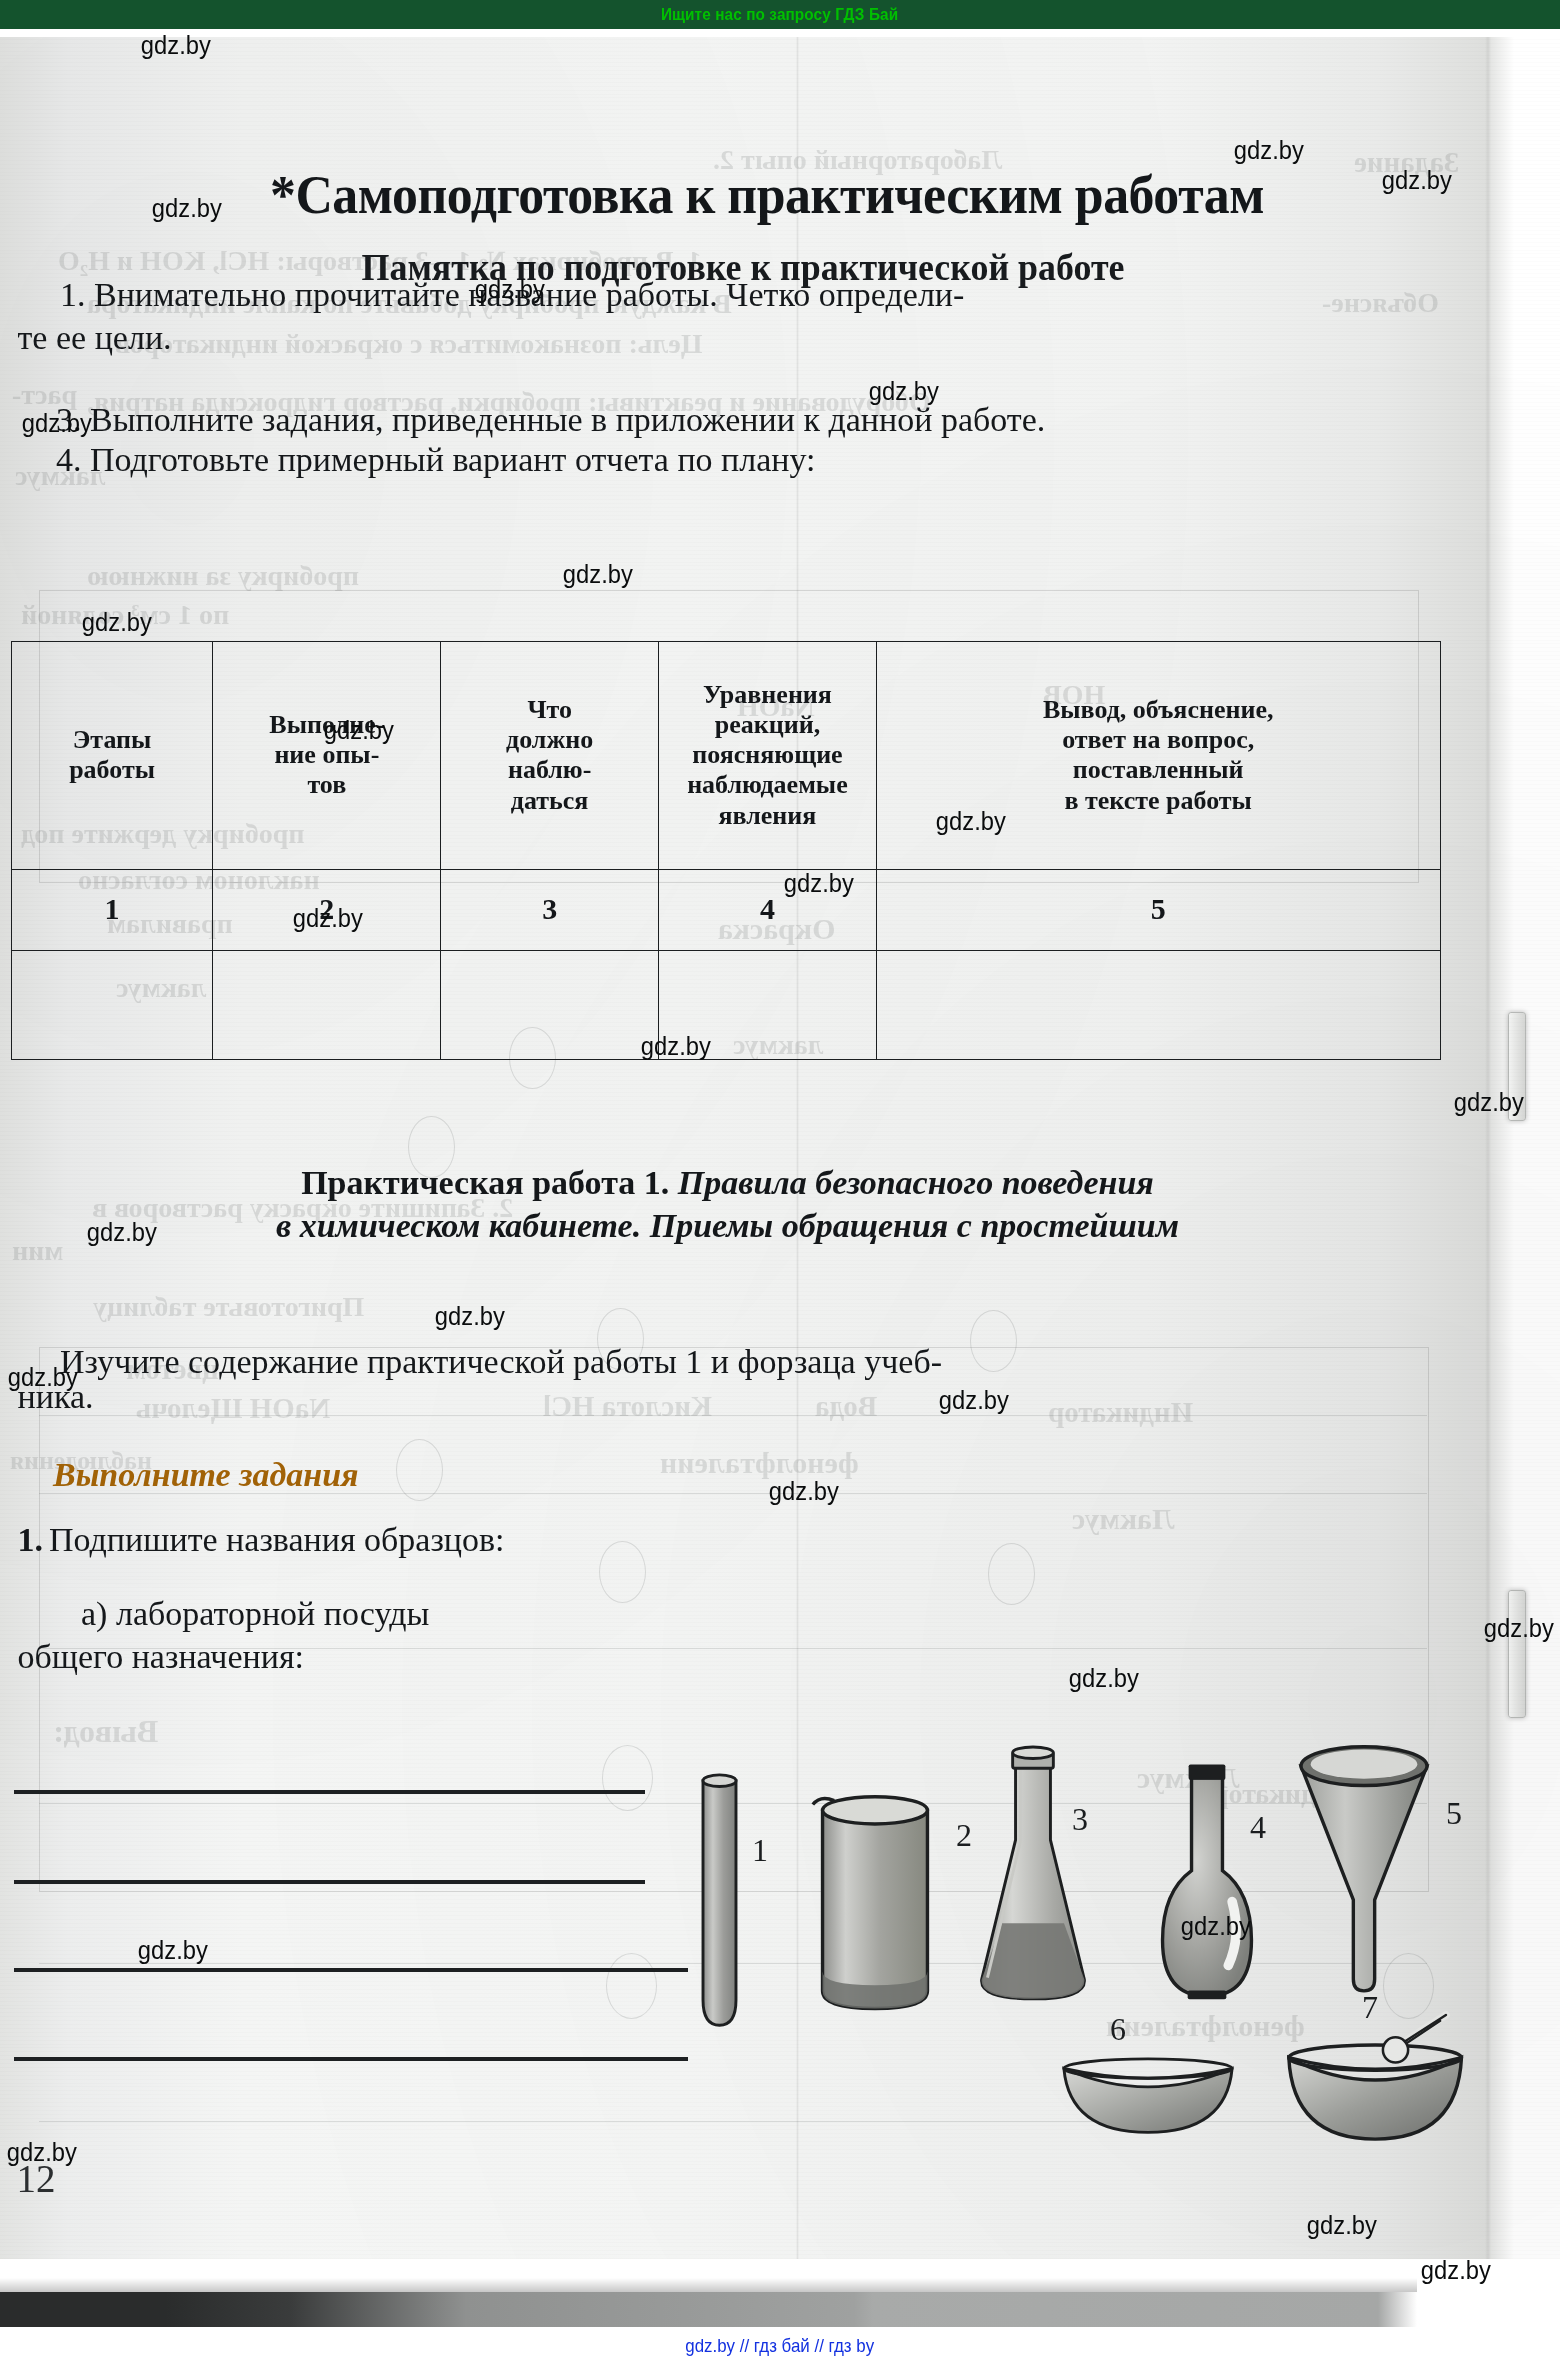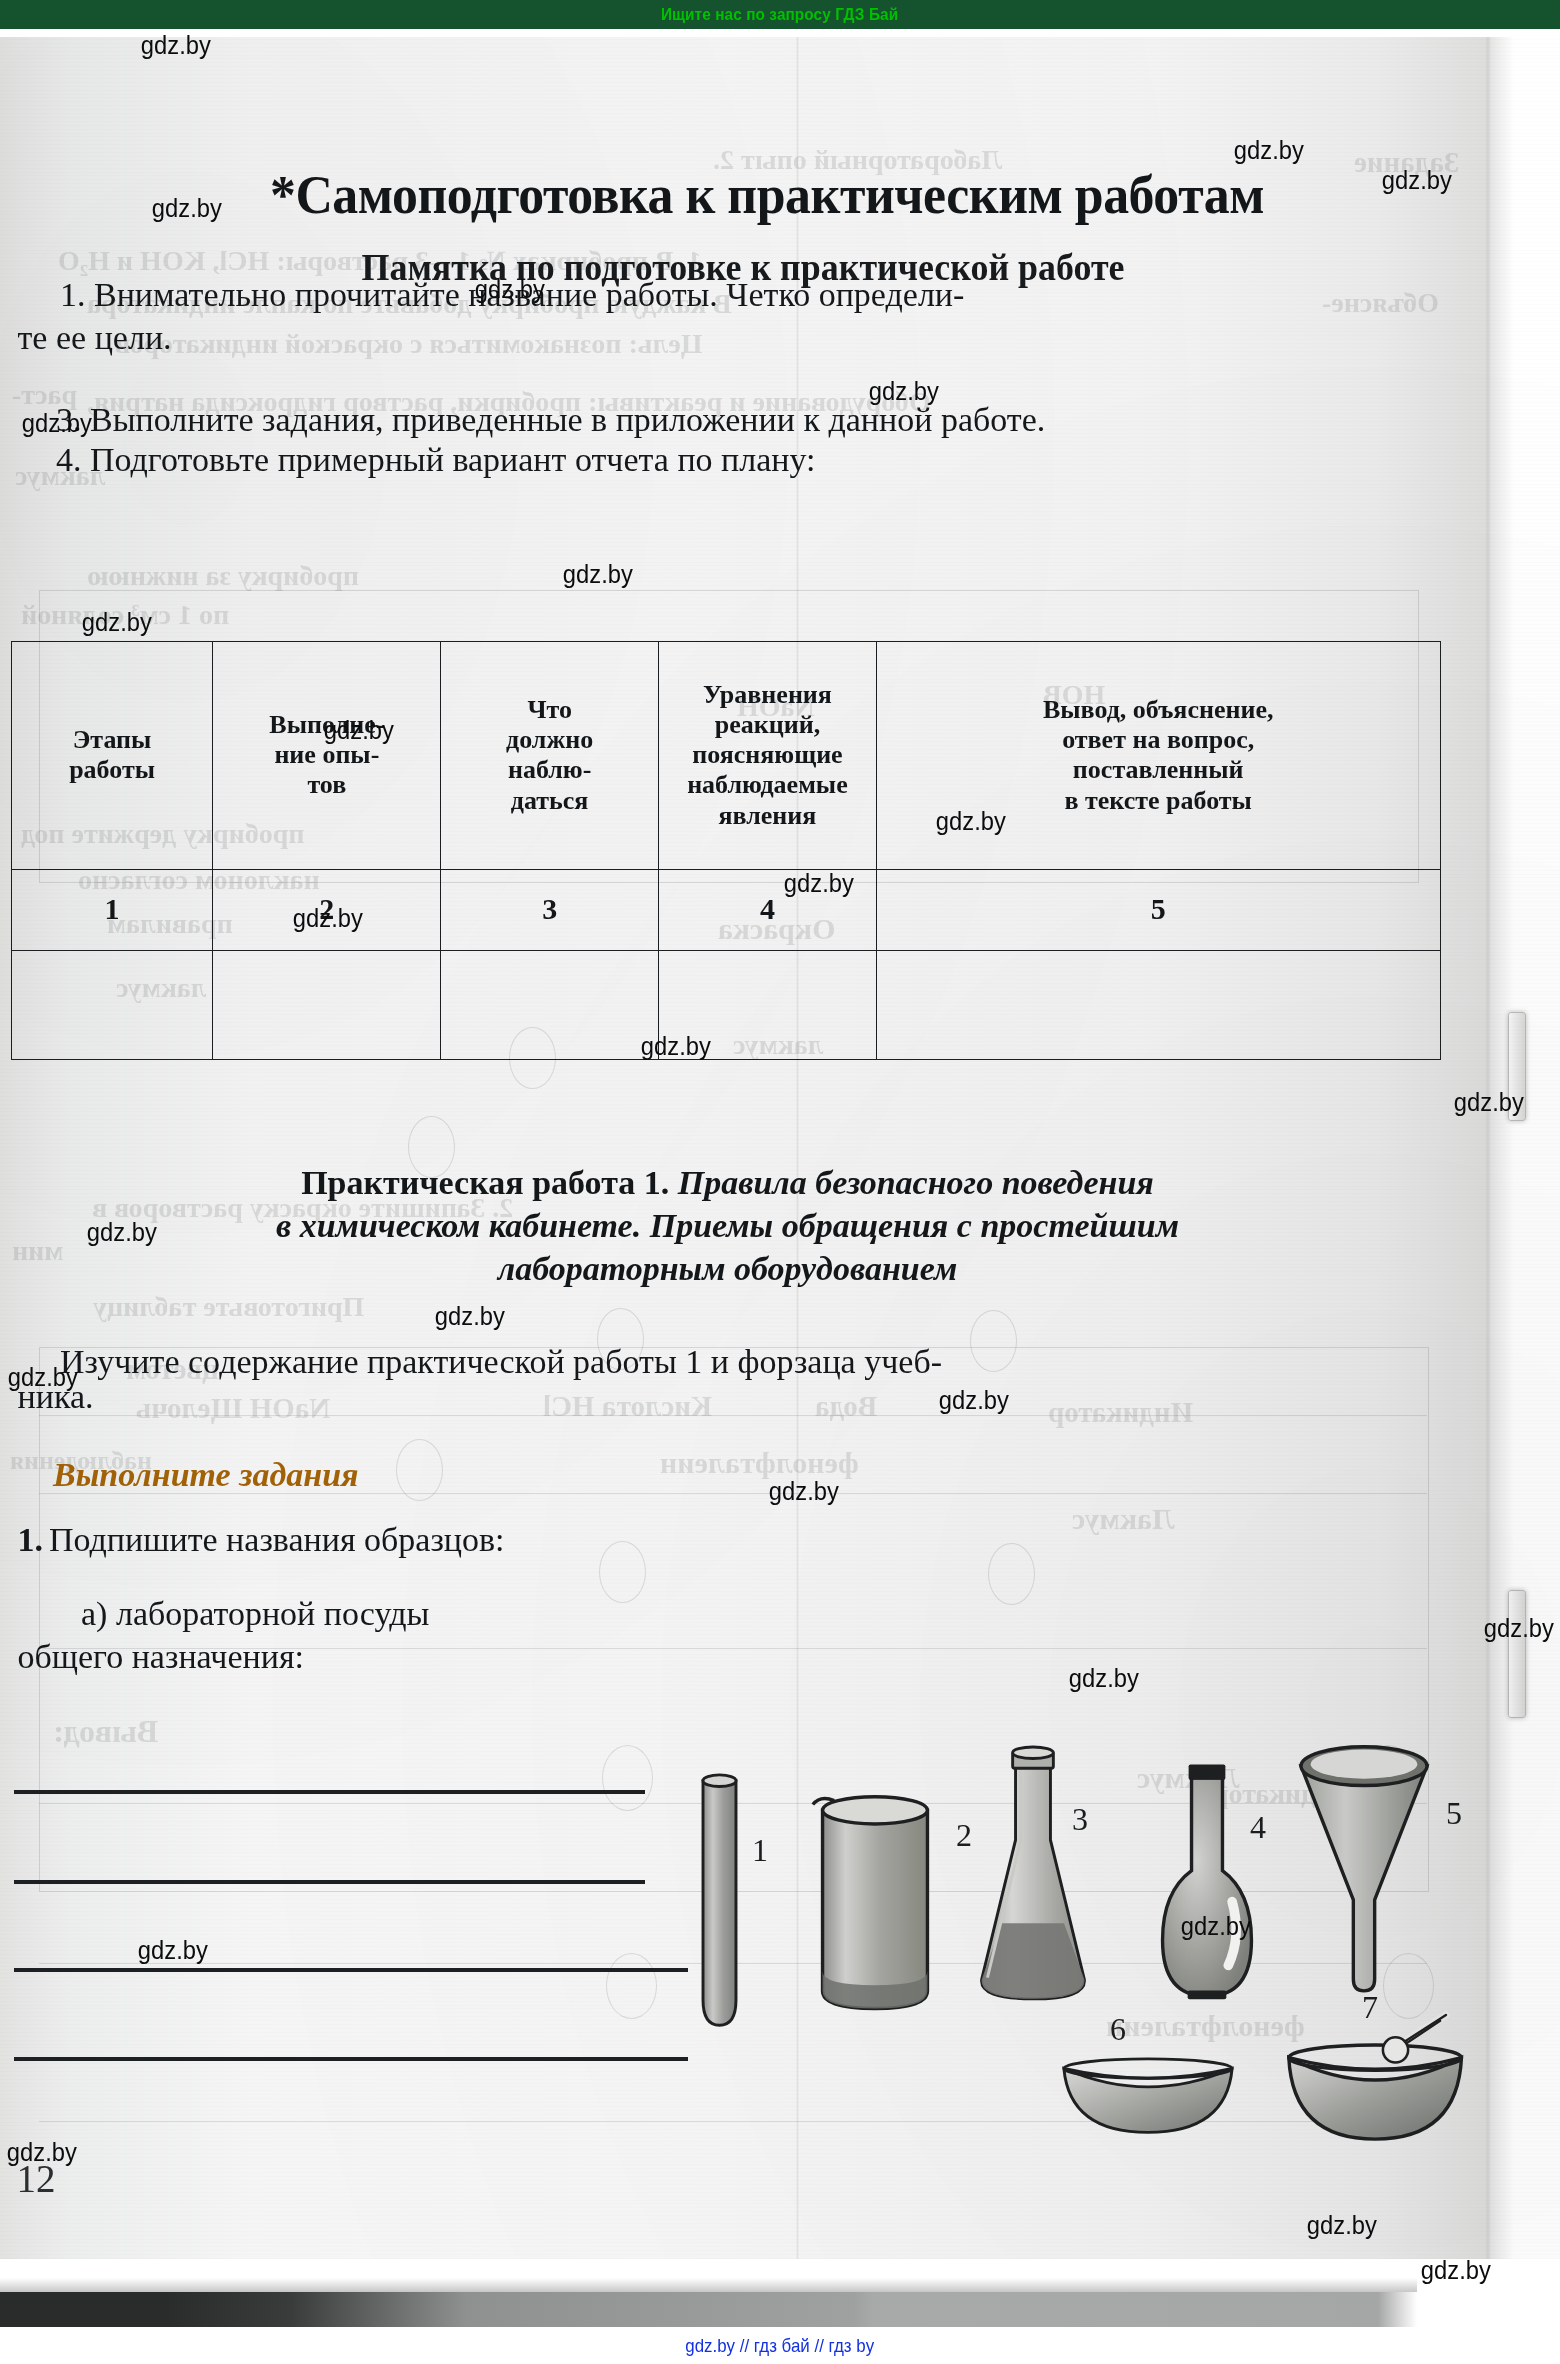--- a/index.html
+++ b/index.html
@@ -299,21 +299,20 @@
         <td></td>
         <td></td>
       </tr>
     </tbody>
       </table>
 
     <div class="pw-head">
       <b>Практическая работа 1.</b>
       <i>Правила безопасного поведения</i><br>
       <i>в химическом кабинете. Приемы обращения с простейшим</i><br>
-      <i>лабораторным оборудованием</i>
     </div>
 
     <div class="para" style="left:60px;top:1345px;">Изучите содержание практической работы 1 и форзаца учеб-</div>
     <div class="para" style="left:17.5px;top:1380px;">ника.</div>
 
     <div class="task-italic" style="left:53px;top:1456px;">Выполните задания</div>
 
     <div class="para" style="left:17.5px;top:1523px;font-weight:bold;">1.</div>
     <div class="para" style="left:49px;top:1523px;">Подпишите названия образцов:</div>
 

